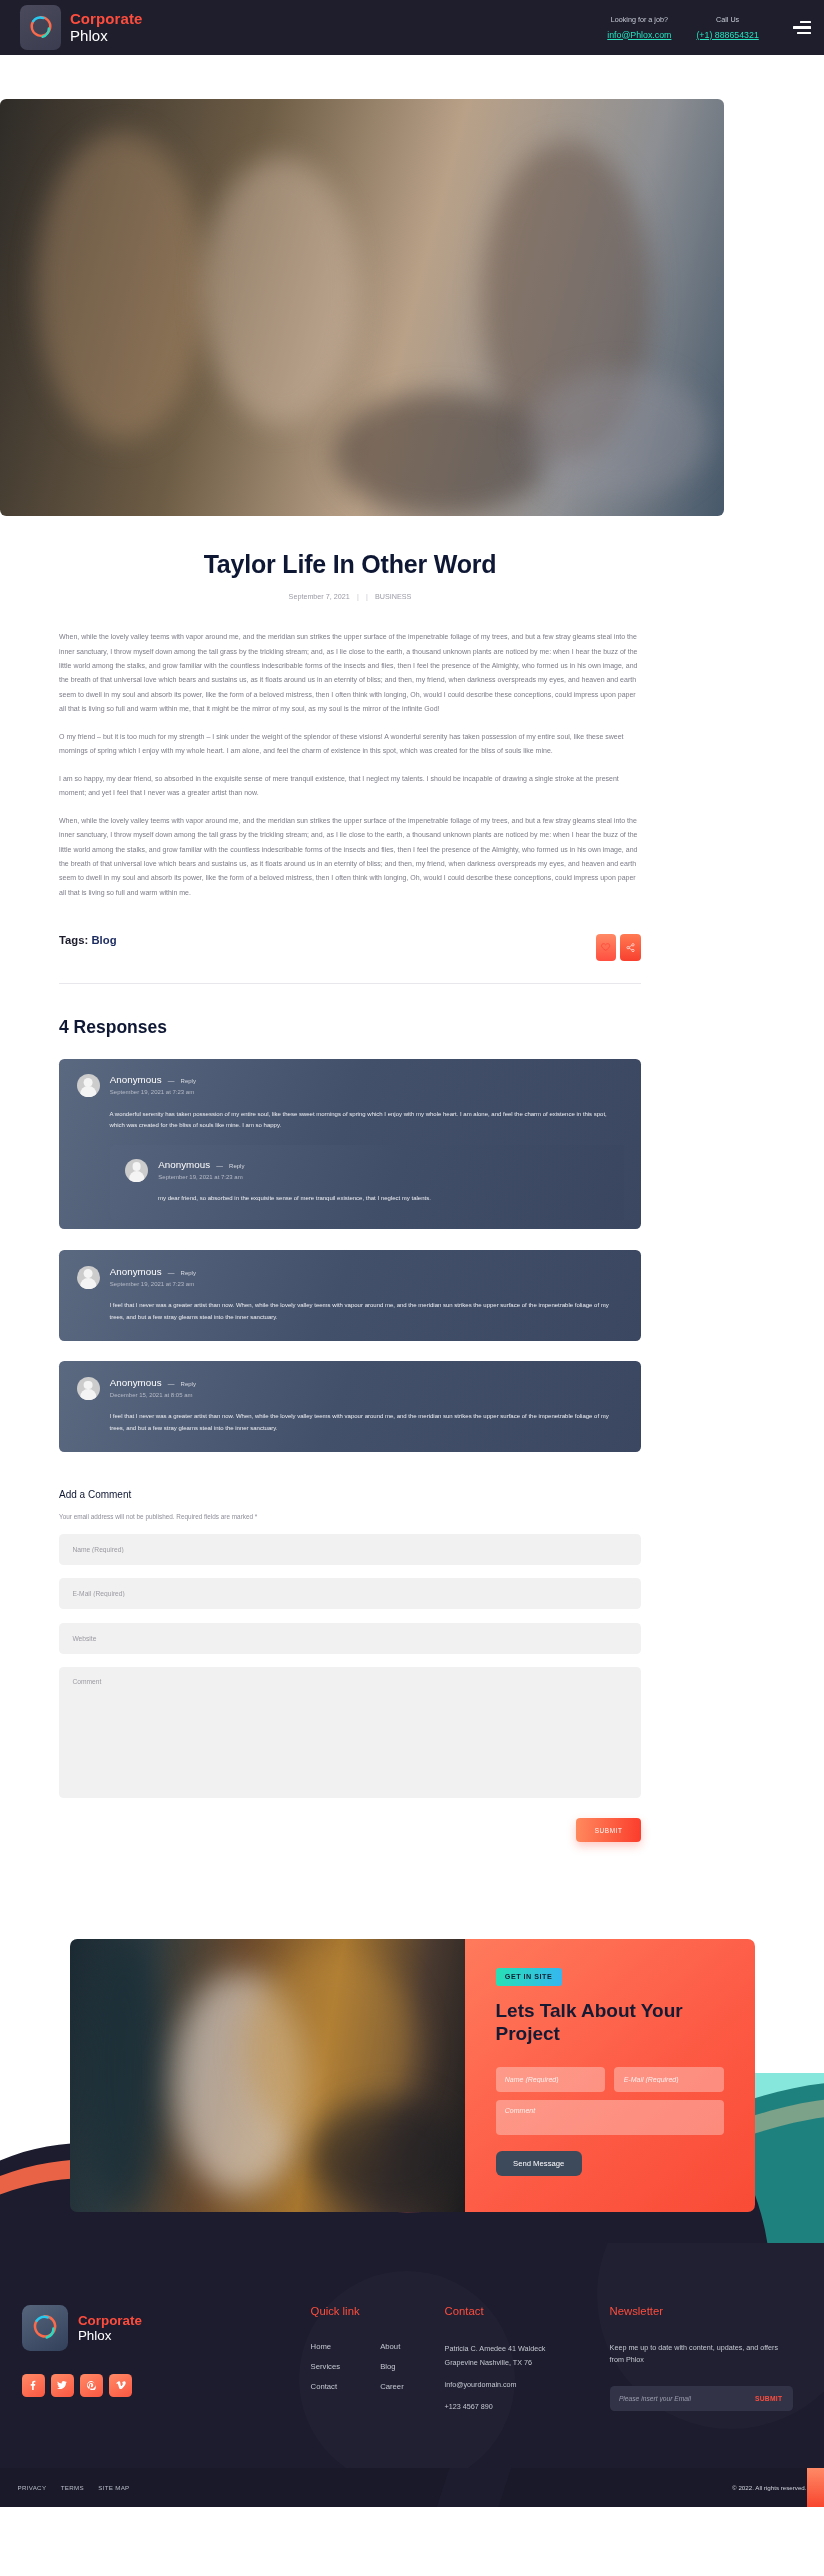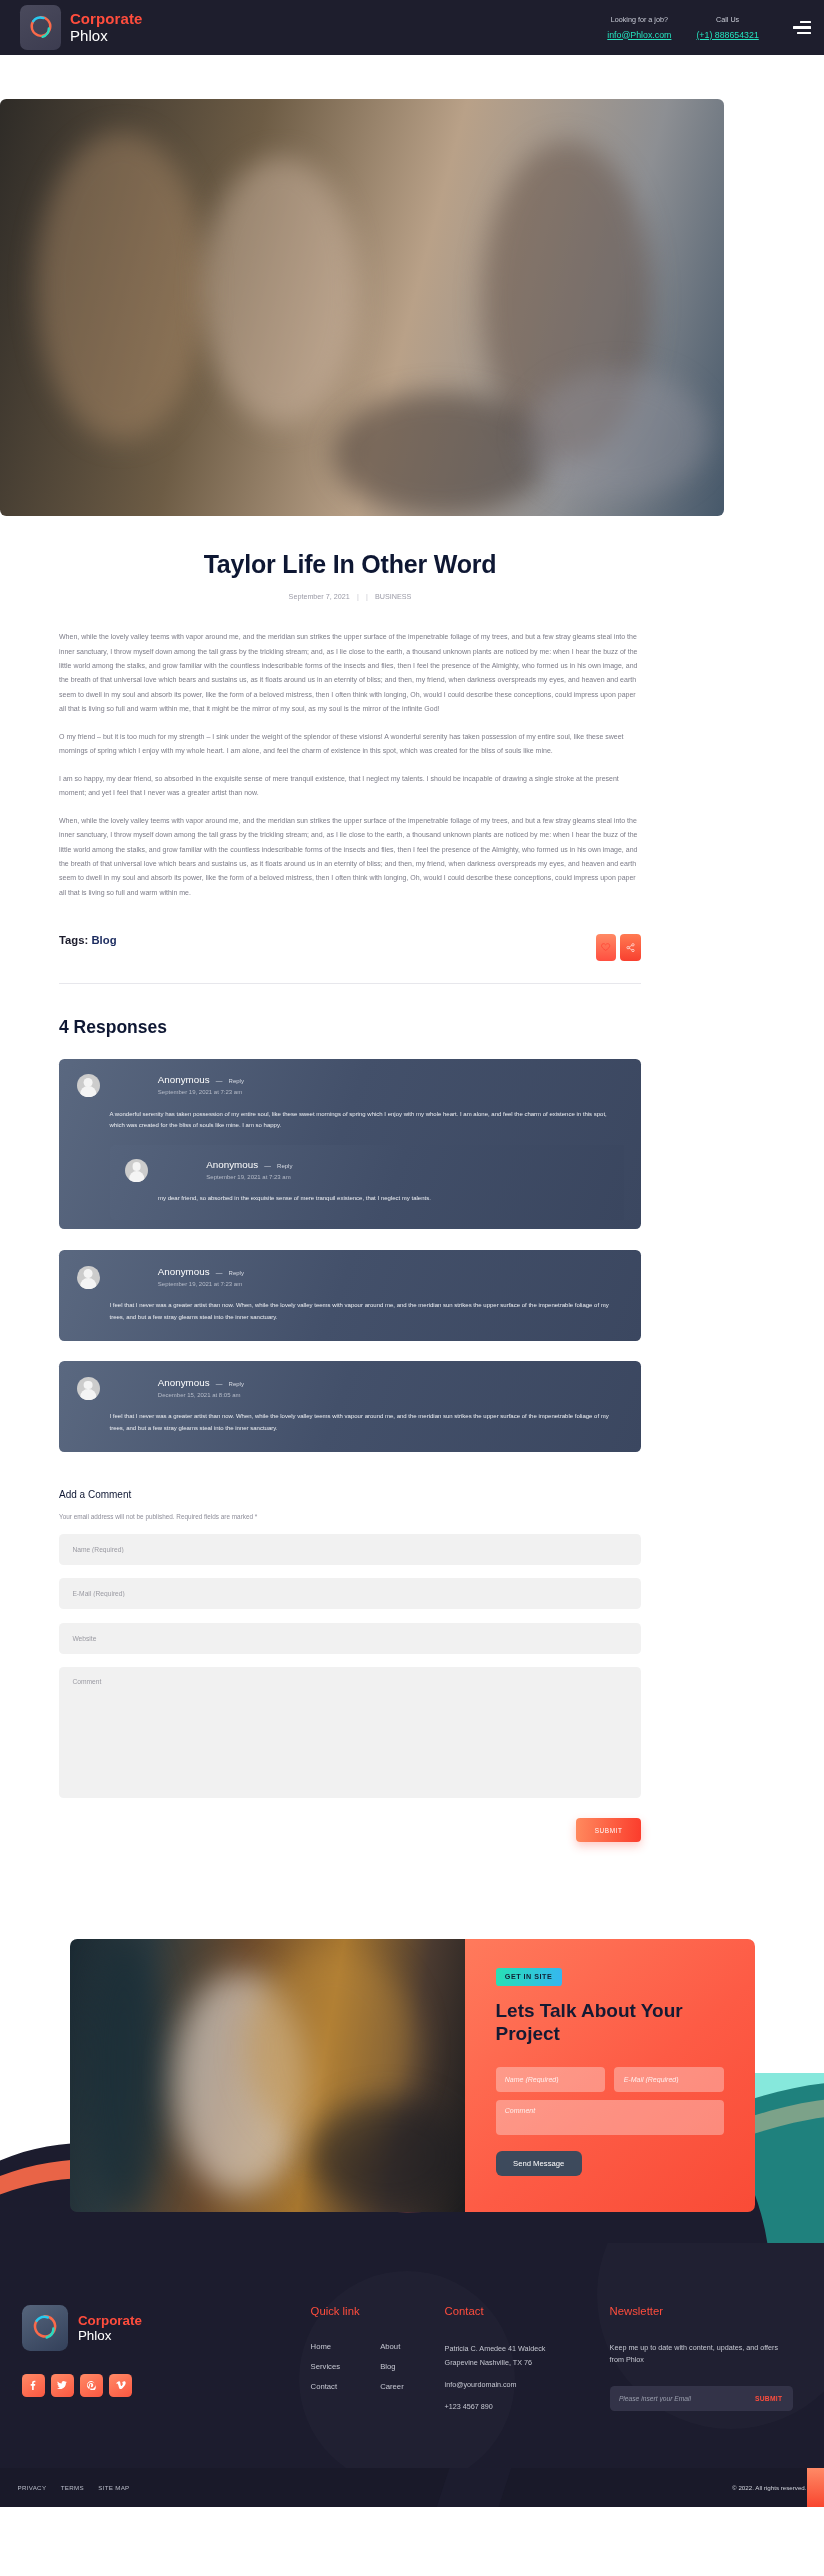--- a/index.html
+++ b/index.html
@@ -105,21 +105,21 @@
   .avatar::before{
     content:""; position:absolute; left:50%; top:16%;
     width:8.8px; height:8.8px; border-radius:50%;
     background:#f4f4f4; transform:translateX(-50%);
   }
   .avatar::after{
     content:""; position:absolute; left:50%; top:52%;
     width:15.5px; height:15.5px; border-radius:50% 50% 0 0;
     background:#f4f4f4; transform:translateX(-50%);
   }
-  .c-meta{ flex:1;margin-left:48px; }
+  .c-meta{ flex:1; }
   .c-name-row{ display:flex; align-items:baseline; gap:6.2px; }
   .c-name{ font-size:9.8px; font-weight:normal; color:#ffffff; }
   .c-dash{ font-size:6.7px; color:#cfd4de; }
   .c-reply{ font-size:6px; color:#d8dce4; cursor:pointer; }
   .c-date{ font-size:6px; color:#b6bcc9; margin-top:4.1px; }
   .c-text{
     font-size:6px; line-height:1.95; color:#eef0f4;
     margin-top:11.3px; margin-left:33px;
   }
   .nested{

